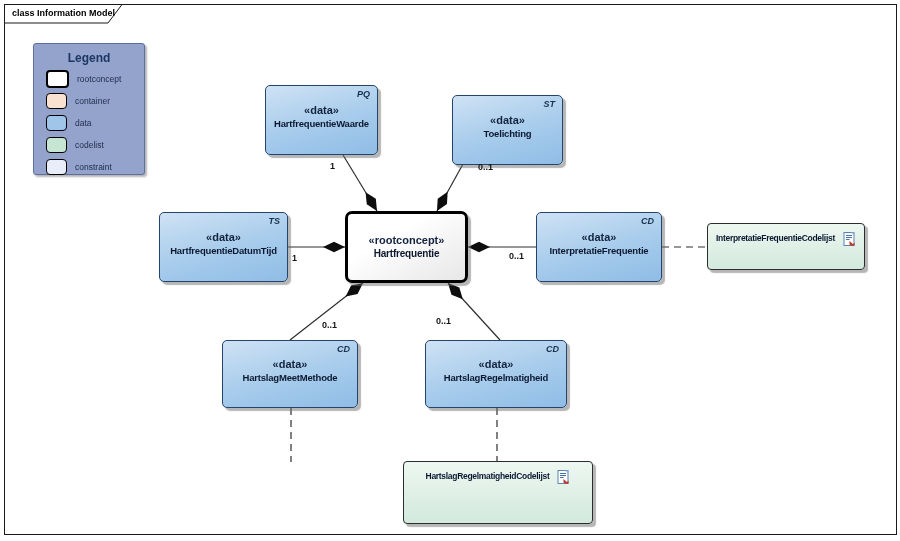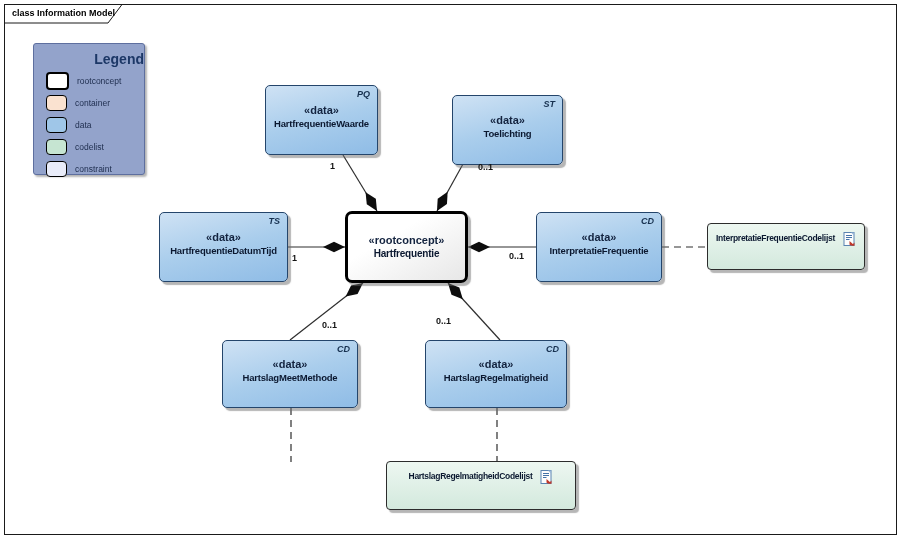--- a/index.html
+++ b/index.html
@@ -14,21 +14,21 @@
     white-space:nowrap;z-index:3;
   }
   
   svg.wires{position:absolute;left:0;top:0;z-index:1;}
   
   .legend{
     position:absolute;left:33px;top:43px;width:110px;height:130px;z-index:2;
     background:#93a3cb;border:1px solid #5e6f9f;border-radius:3px;
     box-shadow:2px 2px 2px rgba(90,90,90,.45);
   }
-  .legend-title{margin-top:7px;text-align:right;font-size:14px;font-weight:bold;color:#1c3766;}
+  .legend-title{margin-top:7px;text-align:center;font-size:12px;font-weight:bold;color:#1c3766;}
   .legend-row{display:flex;align-items:center;gap:8px;margin:5px 0 0 12px;height:17px;}
   .swatch{width:19px;height:14px;border:1.4px solid #000;border-radius:4px;background:#fff;flex:0 0 auto;}
   .swatch.thick{border-width:2.4px;}
   .legend-label{font-size:8.5px;color:#1d2c4d;}
   
   .node{
     position:absolute;box-sizing:border-box;z-index:2;
     border:1px solid #24456b;border-radius:5px;
     background:linear-gradient(165deg,#cfe2f4 0%,#a9cdec 50%,#8fbce6 100%);
     box-shadow:3px 3px 1px rgba(110,110,110,.5);
@@ -154,21 +154,21 @@
     <svg width="13" height="15" viewBox="0 0 13 15">
       <rect x="1" y="0.5" width="10" height="13" fill="#fdfdfd" stroke="#5b84b1" stroke-width="1"></rect>
       <path d="M8 0.5 L11 0.5 L11 3.5 Z" fill="#9ab7d9"></path>
       <path d="M3 3.5 H9 M3 5.5 H9 M3 7.5 H6.5" stroke="#4472a8" stroke-width="1"></path>
       <path d="M6.5 9 L11.5 13.5 L7.5 13.5 L6.5 12.5 Z" fill="#c0392b"></path>
       <path d="M11.5 13.5 L11.5 10.5 L8.5 13.5 Z" fill="#c0392b"></path>
     </svg>
   </div>
 
 
-  <div class="codelist" style="left:386px;top:461px;width:190px;height:49px;">
+  <div class="codelist" style="left:403px;top:461px;width:190px;height:63px;">
     <span class="clname">HartslagRegelmatigheidCodelijst</span>
     <svg width="13" height="15" viewBox="0 0 13 15">
       <rect x="1" y="0.5" width="10" height="13" fill="#fdfdfd" stroke="#5b84b1" stroke-width="1"></rect>
       <path d="M8 0.5 L11 0.5 L11 3.5 Z" fill="#9ab7d9"></path>
       <path d="M3 3.5 H9 M3 5.5 H9 M3 7.5 H6.5" stroke="#4472a8" stroke-width="1"></path>
       <path d="M6.5 9 L11.5 13.5 L7.5 13.5 L6.5 12.5 Z" fill="#c0392b"></path>
       <path d="M11.5 13.5 L11.5 10.5 L8.5 13.5 Z" fill="#c0392b"></path>
     </svg>
   </div>
 

